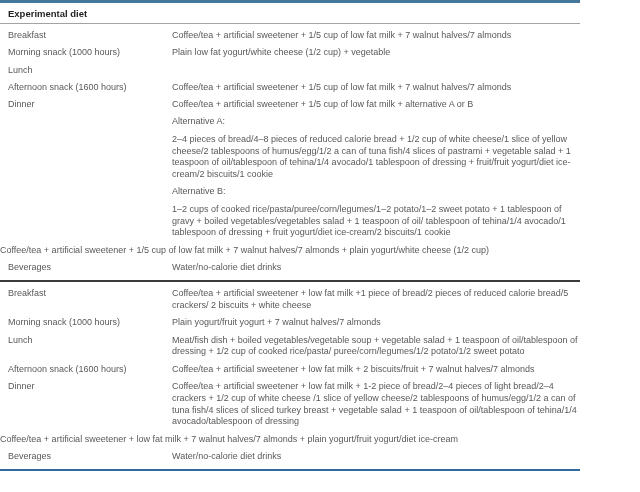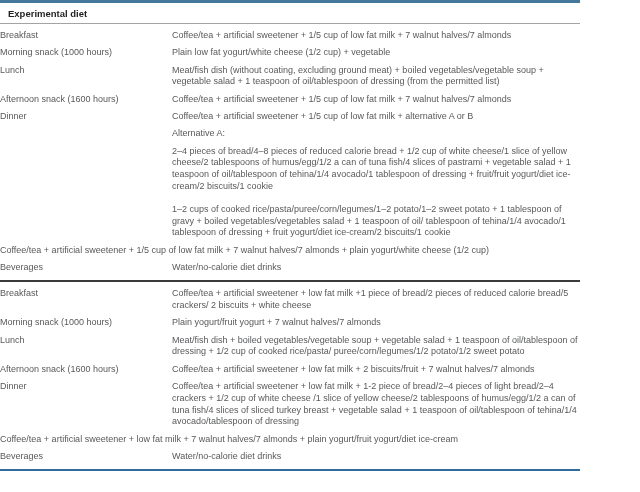--- a/index.html
+++ b/index.html
@@ -31,21 +31,21 @@
   }
   .row {
     display: flex;
     font-size: 9px;
     line-height: 11.8px;
     margin-bottom: 5.5px;
   }
   .c1 {
     flex: 0 0 172px;
     box-sizing: border-box;
-    padding-left: 0;
+    padding-left: 8px;
   }
   .c2 {
     flex: 1;
     padding-right: 0;
   }
 </style>
 </head>
 <body>
 
 <div class="diet-table">
@@ -55,40 +55,40 @@
         <div class="row">
           <div class="c1">Breakfast</div>
           <div class="c2">Coffee/tea + artificial sweetener + 1/5 cup of low fat milk + 7 walnut halves/7 almonds</div>
         </div>
         <div class="row">
           <div class="c1">Morning snack (1000 hours)</div>
           <div class="c2">Plain low fat yogurt/white cheese (1/2 cup) + vegetable</div>
         </div>
         <div class="row">
           <div class="c1">Lunch</div>
-          <div class="c2">Meat/fish dish (without coating, excluding ground meat) + boiled vegetables/vegetable soup + vegetable salad + 1 teaspoon of oil/tablespoon of dressing (from the permitted list)</div>
         </div>
         <div class="row">
           <div class="c1">Afternoon snack (1600 hours)</div>
           <div class="c2">Coffee/tea + artificial sweetener + 1/5 cup of low fat milk + 7 walnut halves/7 almonds</div>
         </div>
         <div class="row">
           <div class="c1">Dinner</div>
           <div class="c2">Coffee/tea + artificial sweetener + 1/5 cup of low fat milk + alternative A or B</div>
         </div>
         <div class="row">
           <div class="c1"></div>
           <div class="c2">Alternative A:</div>
         </div>
         <div class="row">
           <div class="c1"></div>
           <div class="c2">2–4 pieces of bread/4–8 pieces of reduced calorie bread + 1/2 cup of white cheese/1 slice of yellow cheese/2 tablespoons of humus/egg/1/2 a can of tuna fish/4 slices of pastrami + vegetable salad + 1 teaspoon of oil/tablespoon of tehina/1/4 avocado/1 tablespoon of dressing + fruit/fruit yogurt/diet ice-cream/2 biscuits/1 cookie</div>
         </div>
         <div class="row">
           <div class="c1"></div>
+          <div class="c2">Alternative B:</div>
         </div>
         <div class="row">
           <div class="c1"></div>
           <div class="c2">1–2 cups of cooked rice/pasta/puree/corn/legumes/1–2 potato/1–2 sweet potato + 1 tablespoon of gravy + boiled vegetables/vegetables salad + 1 teaspoon of oil/ tablespoon of tehina/1/4 avocado/1 tablespoon of dressing + fruit yogurt/diet ice-cream/2 biscuits/1 cookie</div>
         </div>
         <div class="row">
           <div class="c2">Coffee/tea + artificial sweetener + 1/5 cup of low fat milk + 7 walnut halves/7 almonds + plain yogurt/white cheese (1/2 cup)</div>
         </div>
         <div class="row">
           <div class="c1">Beverages</div>

